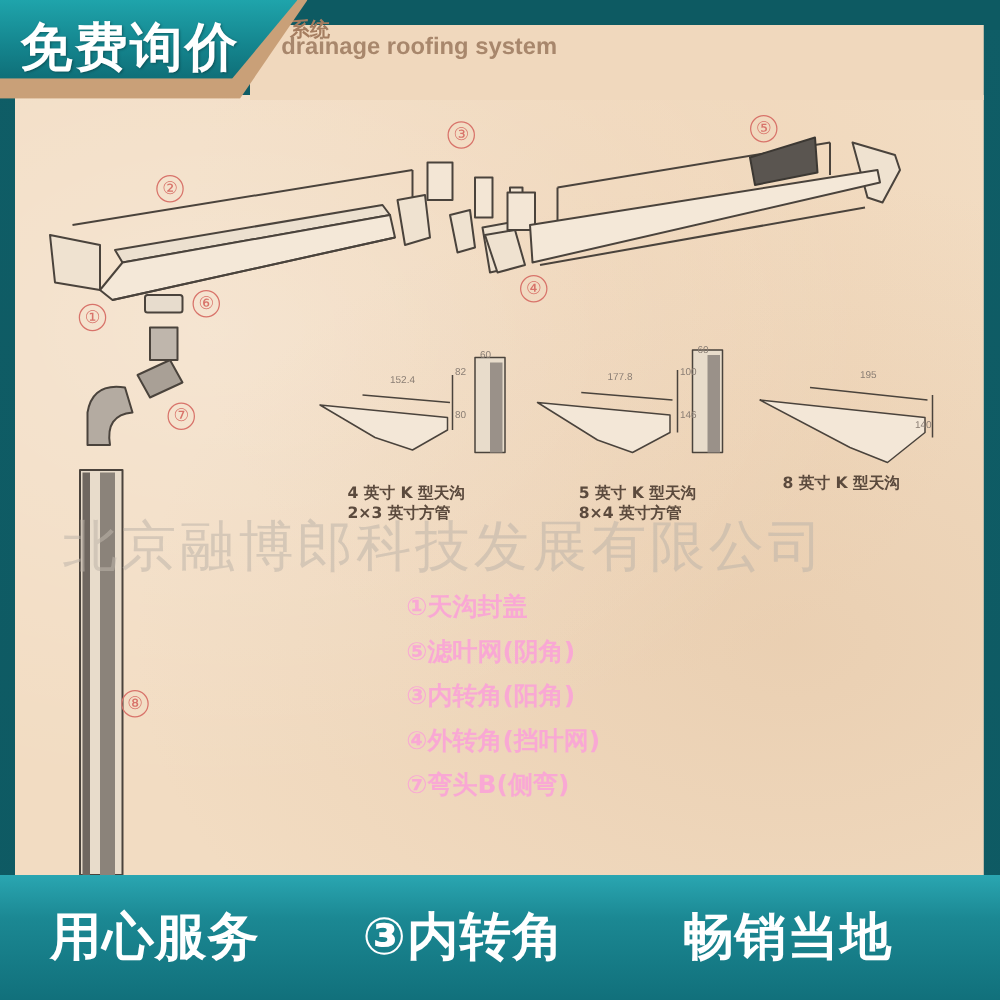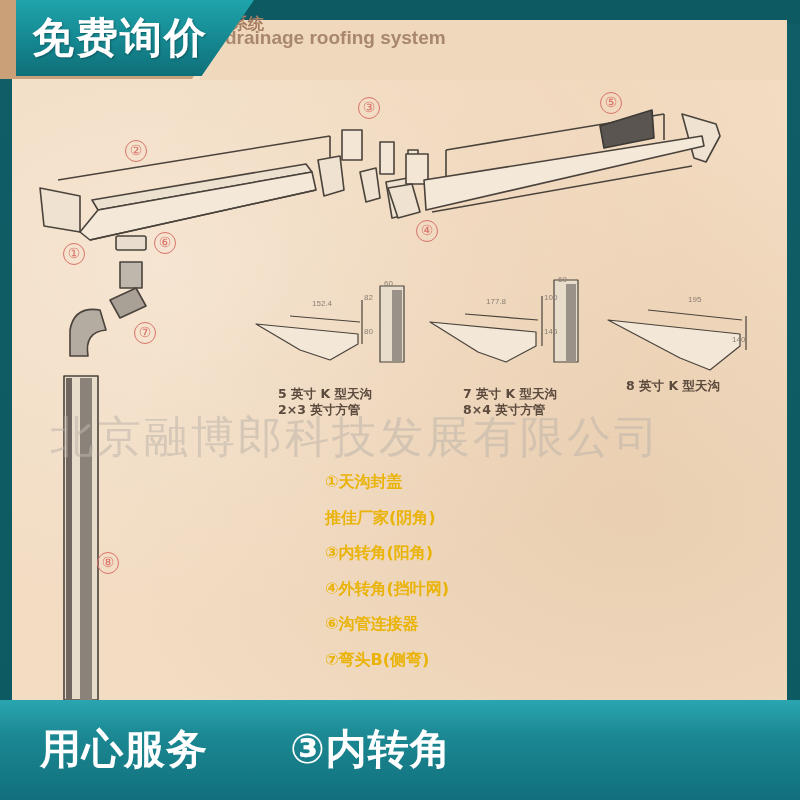--- a/index.html
+++ b/index.html
@@ -25,24 +25,23 @@
     .paper-top {
       position: absolute; left: 200px; top: 20px; width: 587px; height: 60px;
       background: #f0d8bd;
     }
     .top-strip {
       position: absolute; left: 0; top: 0; width: 800px; height: 24px;
       background: #0d5a62;
     }
     
     .badge {
-      position: absolute; left: 0; top: 0; width: 238px; height: 76px;
+      position: absolute; left: 0; top: 0; width: 238px; height: 63px;
       background: linear-gradient(180deg, #1fa4ab 0%, #14848d 60%, #0f6f78 100%);
       clip-path: polygon(0 0, 100% 0, 78% 100%, 0 100%);
-      margin-left: 16px;
     }
     .badge-shadow {
       position: absolute; left: 0; top: 0; width: 246px; height: 79px;
       background: #c9a078;
       clip-path: polygon(0 0, 100% 0, 78% 100%, 0 100%);
     }
     .badge-text {
       position: absolute; left: 16px; top: 10px;
       font-size: 42px; font-weight: bold; color: #ffffff; letter-spacing: 2px;
       font-family: "DejaVu Sans", sans-serif;
@@ -70,21 +69,21 @@
     }
     .watermark {
       position: absolute; left: 50px; top: 408px; width: 720px;
       font-size: 44px; color: rgba(190,180,170,0.55); letter-spacing: 3px;
       font-family: Liberation Serif, serif; white-space: nowrap;
     }
     .legend {
       position: absolute; left: 325px; top: 472px;
     }
     .legend-item {
-      height: 35.5px; font-size: 16px; font-weight: bold; color: #eab308;
+      height: 35.5px; font-size: 20px; font-weight: bold; color: #f9a8d4;
       font-family: "DejaVu Sans", sans-serif; white-space: nowrap;
     }
     
     .banner {
       position: absolute; left: 0; top: 700px; width: 800px; height: 100px;
       background: linear-gradient(180deg, #2aa6b1 0%, #1b8893 35%, #11707b 100%);
     }
     .banner-item {
       position: absolute; top: 22px; font-size: 41px; font-weight: bold; color: #ffffff;
       letter-spacing: 1px; white-space: nowrap;
@@ -190,38 +189,38 @@
 <div class="num" style="left:63px;top:243px;">①</div>
 <div class="num" style="left:125px;top:140px;">②</div>
 <div class="num" style="left:358px;top:97px;">③</div>
 <div class="num" style="left:416px;top:220px;">④</div>
 <div class="num" style="left:600px;top:92px;">⑤</div>
 <div class="num" style="left:154px;top:232px;">⑥</div>
 <div class="num" style="left:134px;top:322px;">⑦</div>
 <div class="num" style="left:97px;top:552px;">⑧</div>
 
 <div class="spec-label" style="left:278px;top:386px;">
+  <div>4 英寸 K 型天沟</div>
+  <div>2×3 英寸方管</div>
+</div>
+<div class="spec-label" style="left:463px;top:386px;">
   <div>5 英寸 K 型天沟</div>
-  <div>2×3 英寸方管</div>
-</div>
-<div class="spec-label" style="left:463px;top:386px;">
-  <div>7 英寸 K 型天沟</div>
   <div>8×4 英寸方管</div>
 </div>
 <div class="spec-label" style="left:626px;top:378px;">
   <div>8 英寸 K 型天沟</div>
 </div>
 
 <div class="watermark">北京融博郎科技发展有限公司</div>
 
 <div class="legend">
   <div class="legend-item">①天沟封盖</div>
-  <div class="legend-item">推佳厂家(阴角)</div>
+  <div class="legend-item">⑤滤叶网(阴角)</div>
   <div class="legend-item">③内转角(阳角)</div>
   <div class="legend-item">④外转角(挡叶网)</div>
-  <div class="legend-item">⑥沟管连接器</div>
   <div class="legend-item">⑦弯头B(侧弯)</div>
 </div>
 
 <div class="banner">
   <div class="banner-item" style="left:40px;">用心服务</div>
   <div class="banner-item" style="left:290px;">③内转角</div>
+  <div class="banner-item" style="left:546px;">畅销当地</div>
 </div>
 
 </body></html>

